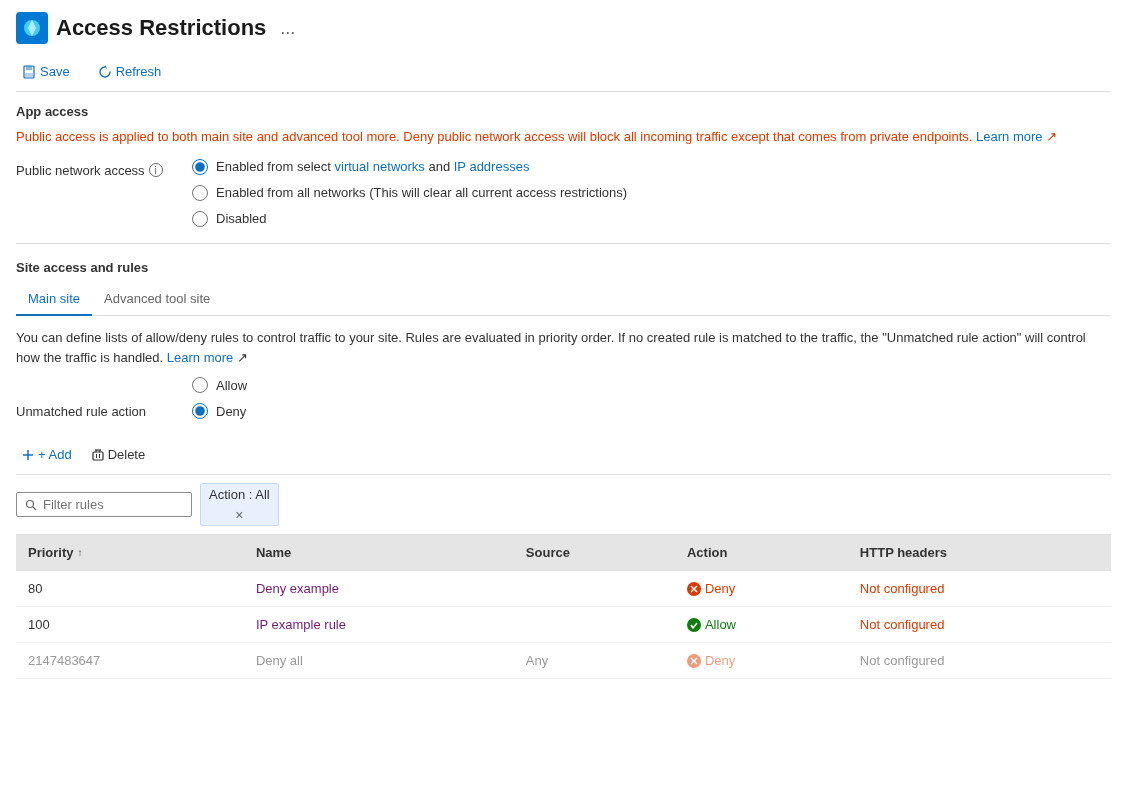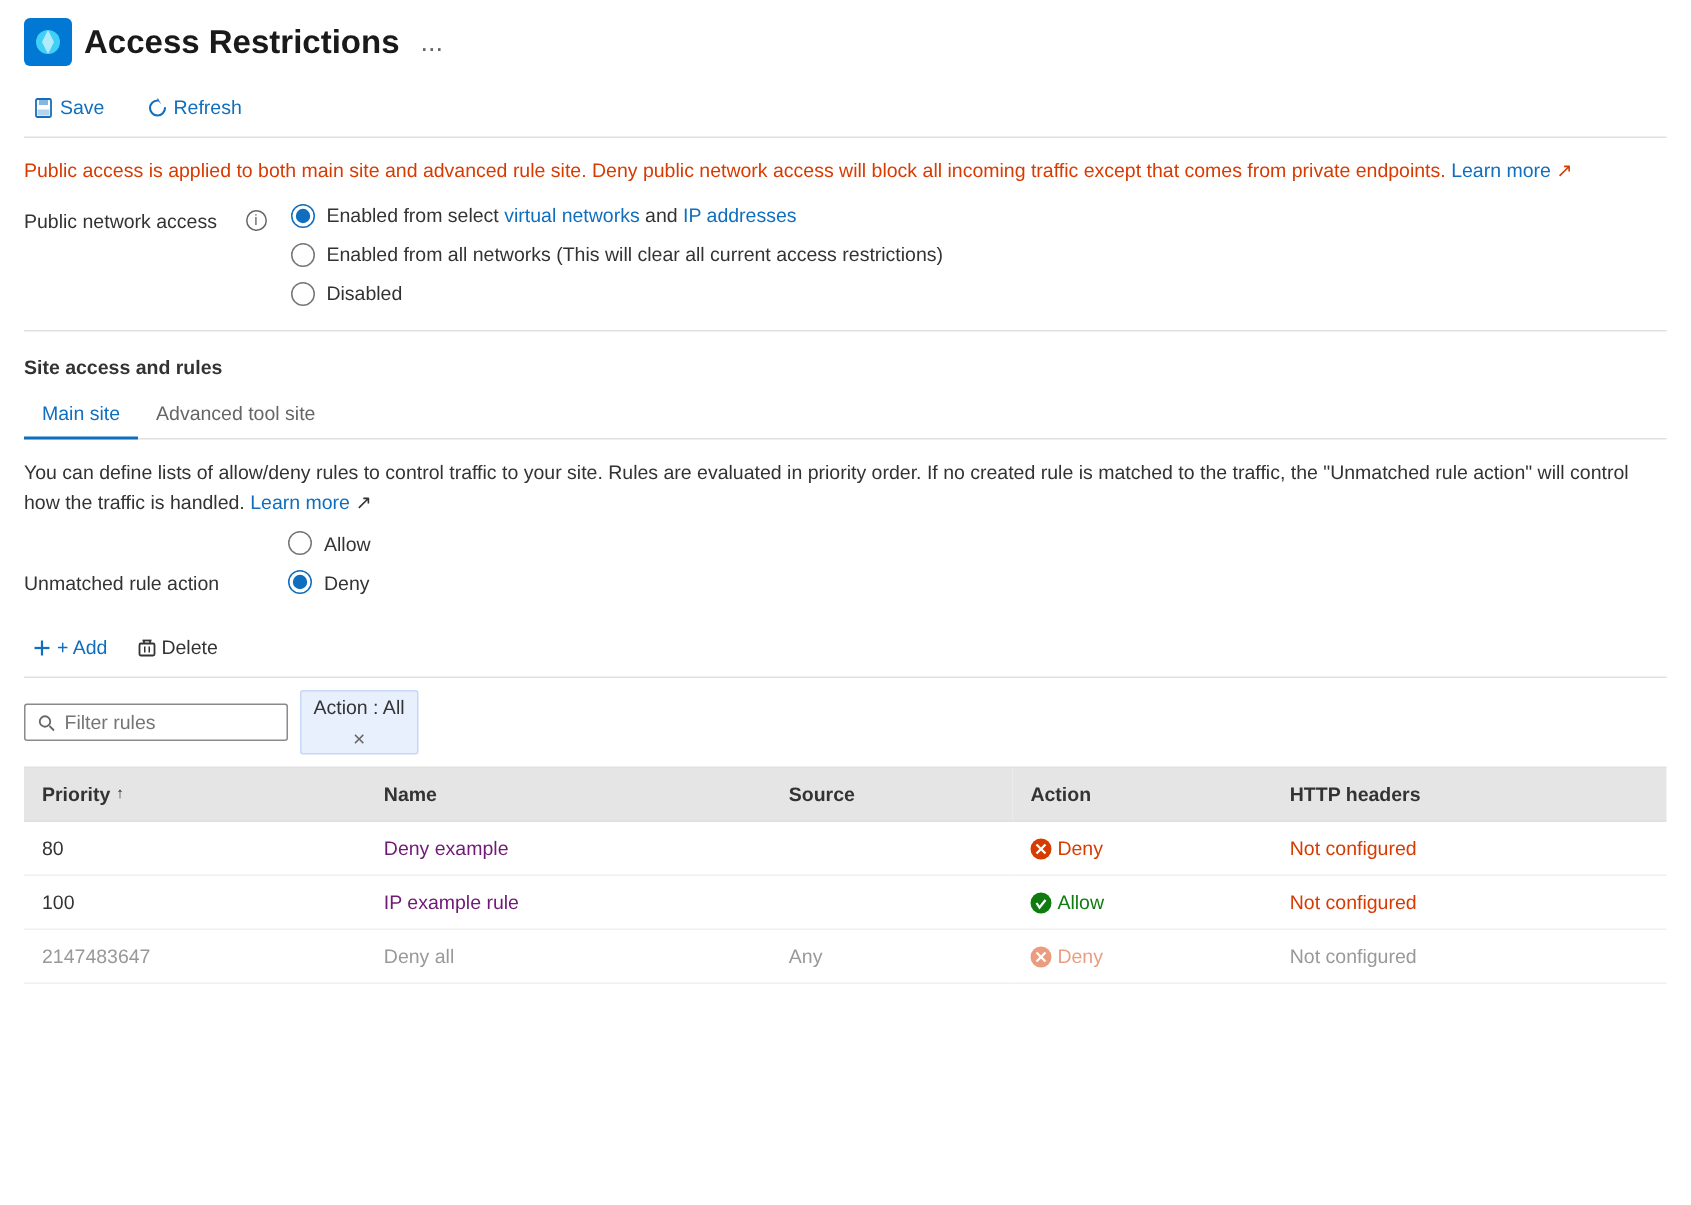--- a/index.html
+++ b/index.html
@@ -13,21 +13,21 @@
     .ellipsis-btn { background: none; border: none; cursor: pointer; font-size: 18px; color: #666; padding: 2px 6px; }
 
     .toolbar { display: flex; align-items: center; gap: 16px; padding: 8px 0; border-bottom: 1px solid #e0e0e0; margin-bottom: 12px; }
     .toolbar-btn { display: flex; align-items: center; gap: 4px; background: none; border: none; cursor: pointer; color: #106ebe; font-size: 13px; padding: 4px 6px; }
 
     .section-title { font-size: 13px; font-weight: 600; color: #333; margin-bottom: 8px; }
     .info-text { font-size: 13px; color: #d83b01; margin-bottom: 12px; line-height: 1.5; }
     .info-link { color: #106ebe; text-decoration: none; }
 
     .field-row { display: flex; align-items: flex-start; gap: 16px; margin-bottom: 8px; }
-    .field-label { font-size: 13px; color: #333; min-width: 160px; display: flex; align-items: center; gap: 19px; padding-top: 4px; }
+    .field-label { font-size: 13px; color: #333; min-width: 160px; display: flex; align-items: center; gap: 4px; padding-top: 4px; }
     .field-label .info-icon { display: inline-flex; align-items: center; justify-content: center; width: 14px; height: 14px; border: 1px solid #666; border-radius: 50%; font-size: 10px; color: #666; cursor: help; }
 
     .radio-group { display: flex; flex-direction: column; gap: 10px; }
     .radio-item { display: flex; align-items: center; gap: 8px; cursor: pointer; }
     .radio-item input[type="radio"] { width: 16px; height: 16px; cursor: pointer; accent-color: #106ebe; }
     .radio-label { font-size: 13px; color: #333; }
     .radio-label .blue { color: #106ebe; }
 
     .divider { border: none; border-top: 1px solid #e0e0e0; margin: 16px 0; }
 
@@ -102,22 +102,23 @@
     <button class="toolbar-btn">
       <svg width="14" height="14" viewBox="0 0 14 14">
         <path d="M12 7A5 5 0 1 1 7 2" fill="none" stroke="#106ebe" stroke-width="1.4" stroke-linecap="round"></path>
         <path d="M7 2 L9.5 4.5 L7 0" fill="#106ebe"></path>
       </svg>
       <span>Refresh</span>
     </button>
   </div>
 
   <div class="app-access-section">
+    <div class="section-title">App access</div>
     <div class="info-text">
-      <span>Public access is applied to both main site and advanced rule site. Deny public network access will block all incoming traffic except that comes from private endpoints.</span>
+      <span>Public access is applied to both main site and advanced tool more. Deny public network access will block all incoming traffic except that comes from private endpoints.</span>
       <a href="#" class="info-link">Learn more</a>
       <span> ↗</span>
     </div>
 
     <div class="field-row">
       <div class="field-label">
         <span>Public network access</span>
         <span class="info-icon" title="More information">i</span>
       </div>
       <div class="radio-group">

